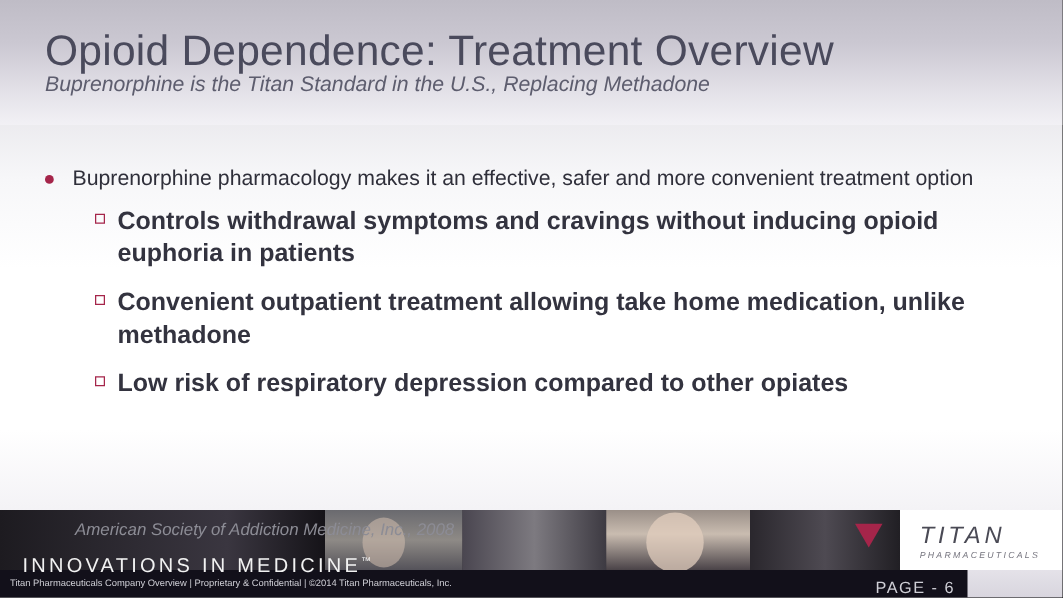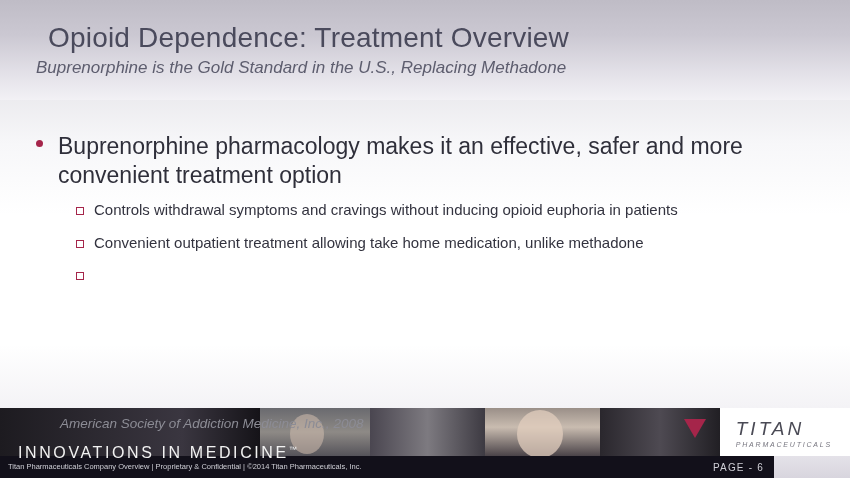--- a/index.html
+++ b/index.html
@@ -24,69 +24,69 @@
   .top-band {
     position: absolute;
     left: 0; top: 0;
     width: 850px; height: 100px;
     background: linear-gradient(to bottom, #bfbcc6 0%, #cbc8d2 35%, #e4e2e9 75%, #f2f1f5 100%);
   }
   .title {
     position: absolute;
     left: 36px;
     top: 22px;
-    font-size: 28px;
+    font-size: 34px;
     color: #4a4a5c;
     letter-spacing: 0.2px;
     white-space: nowrap;
-    margin-left: 12px;
   }
   .subtitle {
     position: absolute;
     left: 36px;
     top: 58px;
     font-size: 17px;
     font-style: italic;
     color: #5d5d6e;
     white-space: nowrap;
   }
   .body {
     position: absolute;
     left: 30px;
     top: 132px;
     width: 790px;
   }
   .bullet-l1 {
     position: relative;
     padding-left: 28px;
-    font-size: 23px;
+    font-size: 17px;
     color: #2f2f3a;
     line-height: 1.27;
     margin-bottom: 10px;
   }
   .bullet-l1 .dot {
     position: absolute;
     left: 6px;
     top: 8px;
     width: 7px;
     height: 7px;
     border-radius: 50%;
     background: #a5254a;
   }
   .sub-list {
     margin-top: 6px;
     padding-left: 46px;
   }
   .bullet-l2 {
     position: relative;
     padding-left: 18px;
-    font-size: 15px;
+    font-size: 20px;
     color: #33333f;
     line-height: 1.3;
     margin-bottom: 13px;
+    font-weight: bold;
   }
   .bullet-l2 .square {
     position: absolute;
     left: 0;
     top: 7px;
     width: 6px;
     height: 6px;
     border: 1px solid #a5254a;
     background: transparent;
   }
@@ -184,54 +184,55 @@
     left: 8px;
     top: 6px;
     font-size: 7.5px;
     color: #cfcfd6;
     white-space: nowrap;
   }
   .footer-right {
     position: absolute;
     right: 10px;
     top: 6px;
-    font-size: 10px;
+    font-size: 13px;
     letter-spacing: 1.2px;
     color: #cfcfd6;
     white-space: nowrap;
   }
 </style>
 </head>
 <body>
 
 <div class="slide">
 
   <div class="top-band"></div>
 
   <div class="title">Opioid Dependence: Treatment Overview</div>
-  <div class="subtitle">Buprenorphine is the Gold Standard in the U.S., Replacing Methadone</div>
+  <div class="subtitle">Buprenorphine is the Titan Standard in the U.S., Replacing Methadone</div>
 
   <div class="body">
 
     <div class="bullet-l1">
       <span class="dot"></span>
       <span>Buprenorphine pharmacology makes it an effective, safer and more convenient treatment option</span>
     </div>
 
     <div class="sub-list">
       <div class="bullet-l2">
         <span class="square"></span>
         <span>Controls withdrawal symptoms and cravings without inducing opioid euphoria in patients</span>
       </div>
       <div class="bullet-l2">
         <span class="square"></span>
         <span>Convenient outpatient treatment allowing take home medication, unlike methadone</span>
       </div>
       <div class="bullet-l2">
         <span class="square"></span>
+        <span>Low risk of respiratory depression compared to other opiates</span>
       </div>
     </div>
 
   </div>
 
   <div class="source">American Society of Addiction Medicine, Inc., 2008</div>
 
   <div class="photo-strip">
     <div class="ps-seg ps1"></div>
     <div class="ps-seg ps2">

